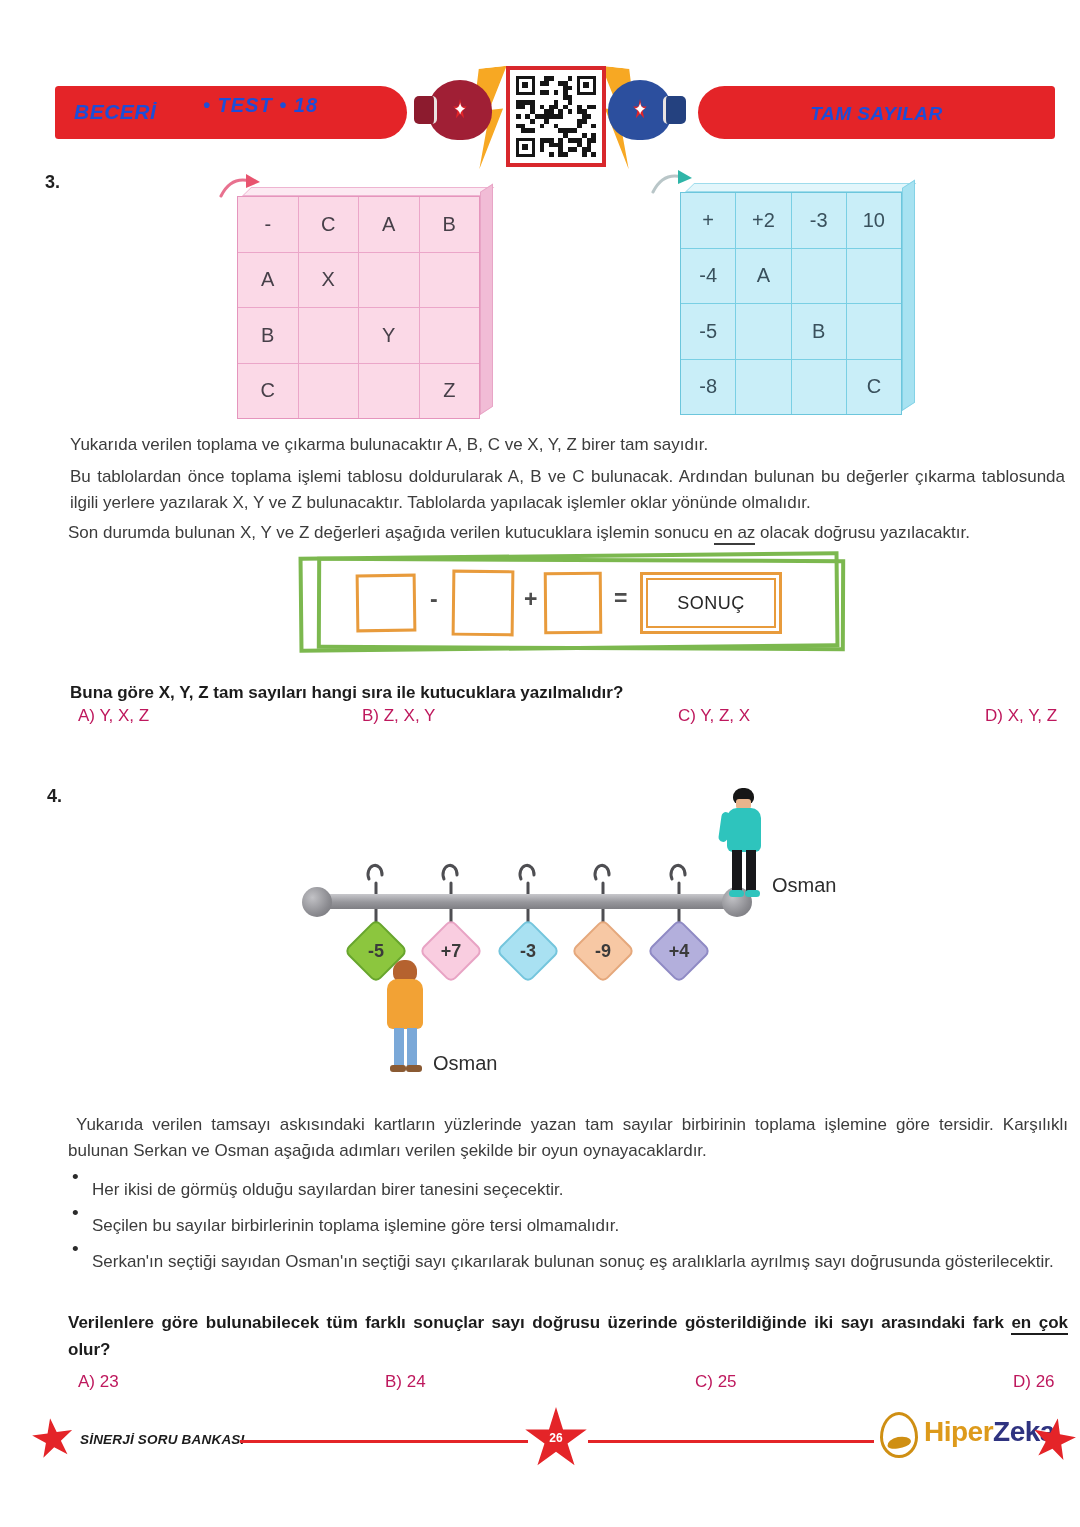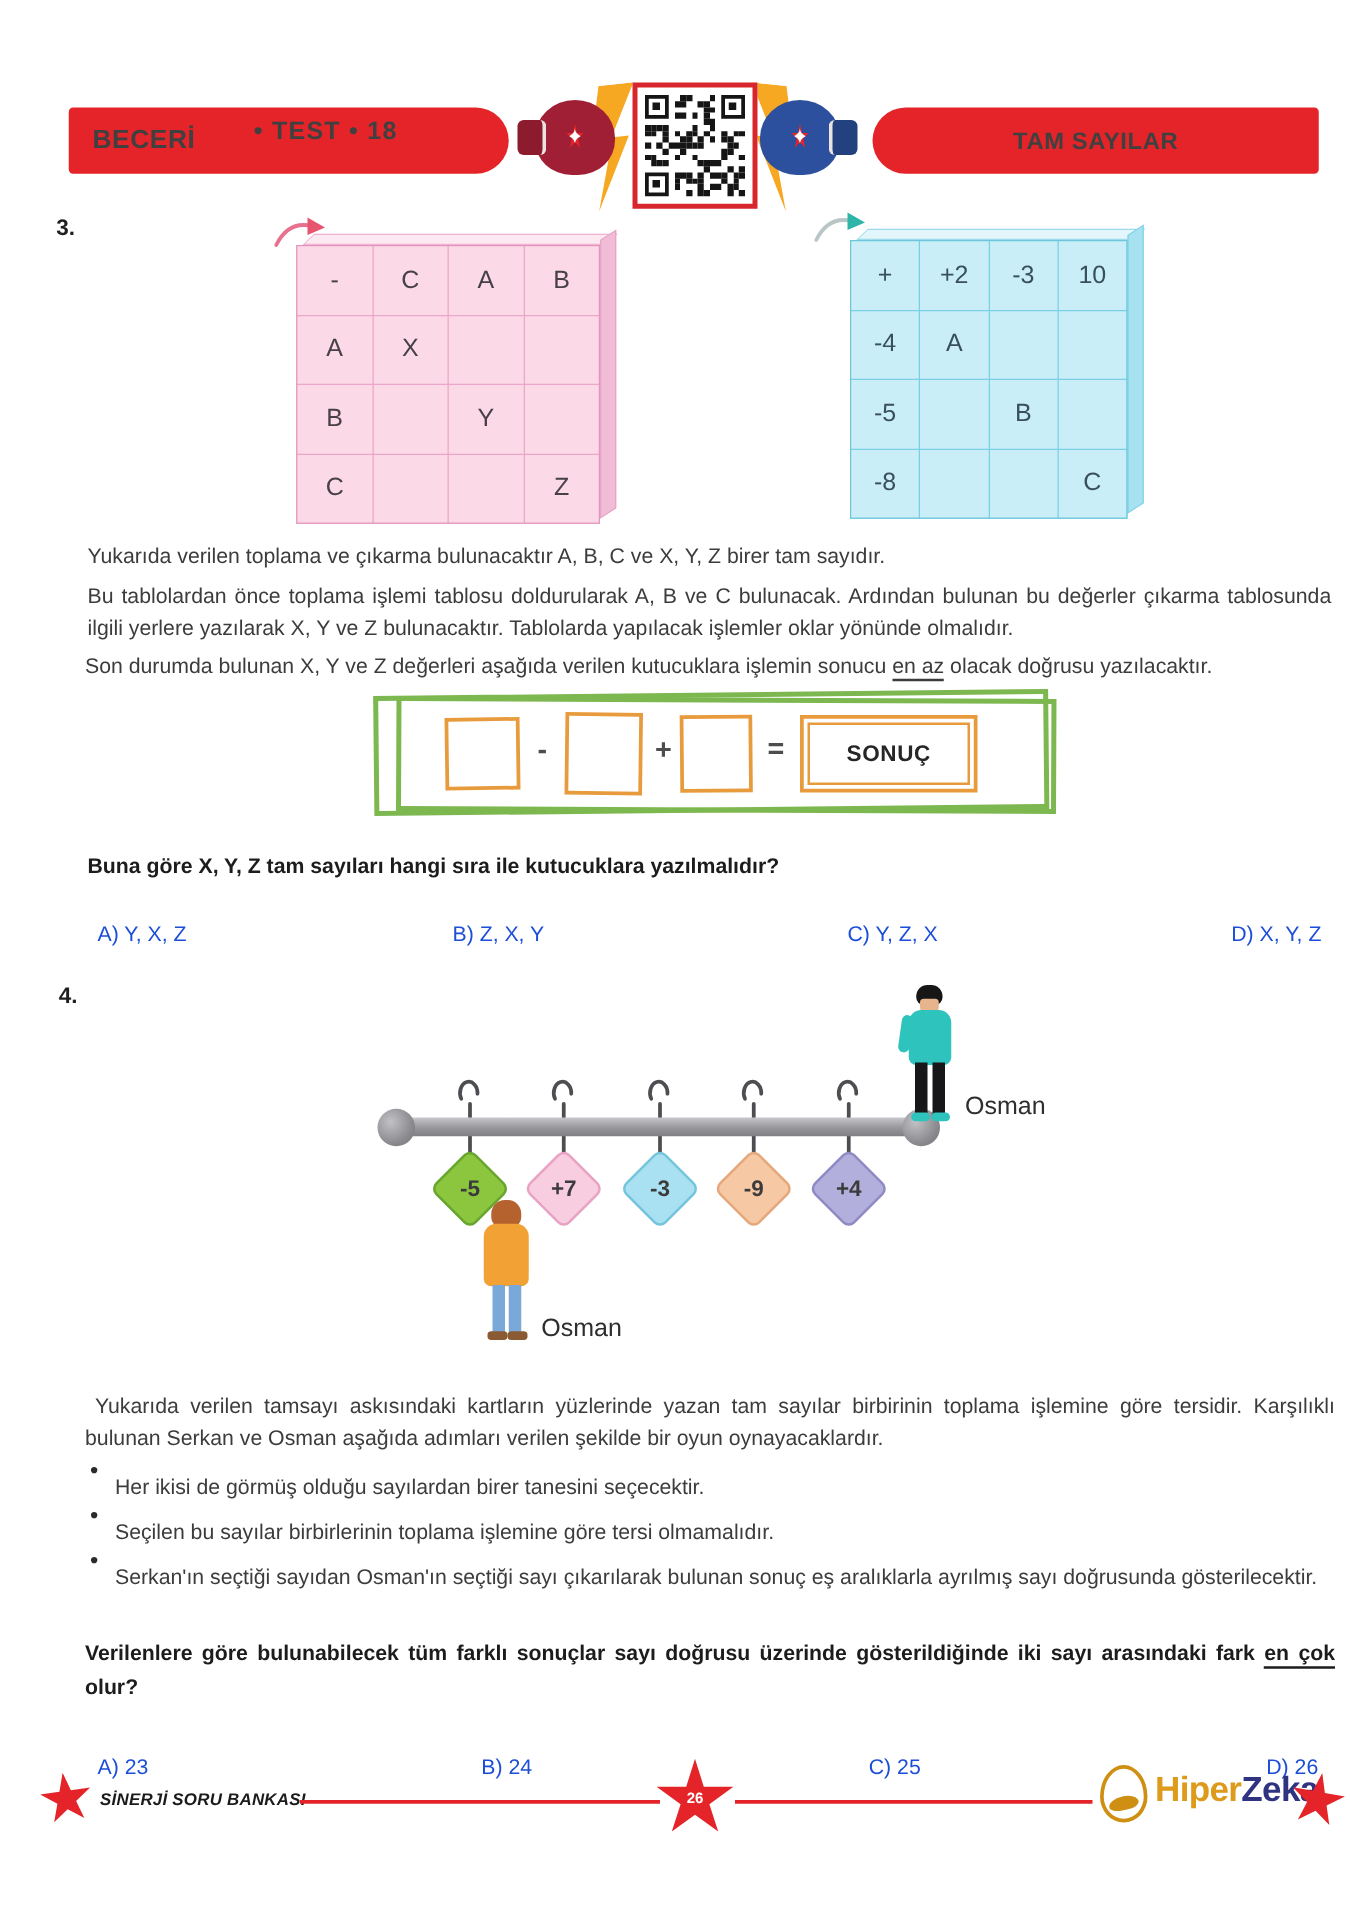--- a/index.html
+++ b/index.html
@@ -6,21 +6,21 @@
   body{
     width:1080px;height:1527px;position:relative;background:#ffffff;
     font-family:"Liberation Sans",sans-serif;color:#3f3f3f;overflow:hidden;
   }
   .abs{position:absolute;}
 
   
   .band{background:#e42428;height:53px;top:86px;}
   .band-left{left:55px;width:352px;border-radius:4px 30px 30px 4px;}
   .band-right{left:698px;width:357px;border-radius:30px 4px 4px 30px;}
-  .hdr-txt{font-weight:bold;color:#404040;}
+  .hdr-txt{font-style:italic;font-weight:bold;color:#1d4ed8;}
   .beceri{left:74px;top:100px;font-size:21px;letter-spacing:.5px;}
   .test18{left:203px;top:94px;font-size:20px;letter-spacing:1px;}
   .tamsayilar{left:698px;top:103px;width:357px;text-align:center;font-size:19px;letter-spacing:.5px;}
 
   .qr-box{left:506px;top:66px;width:100px;height:101px;background:#fff;border:4px solid #d8272c;box-sizing:border-box;z-index:6;}
   .qr-grid{position:absolute;left:6px;top:6px;width:80px;height:81px;display:grid;
     grid-template-columns:repeat(17,1fr);grid-template-rows:repeat(17,1fr);}
   .qm{background:transparent;}
   .qm.on{background:#151515;}
   .qf{position:absolute;width:19px;height:19px;border:3.5px solid #151515;box-sizing:border-box;}
@@ -33,21 +33,21 @@
   .glove-l::before{content:"";position:absolute;left:-14px;top:16px;width:20px;height:28px;background:#8c1b2e;border-radius:5px;border-right:3px solid #e9e4e2;}
   .glove-r{left:608px;top:80px;background:#2c4f9e;}
   .glove-r::before{content:"";position:absolute;right:-14px;top:16px;width:20px;height:28px;background:#24417f;border-radius:5px;border-left:3px solid #e9e4e2;}
   .bolt{z-index:3;}
 
   
   .qnum{font-size:18px;font-weight:bold;color:#1f1f1f;}
   .para{font-size:17px;line-height:1.55;text-align:justify;color:#3c3c3c;}
   .boldq{font-size:17px;font-weight:bold;color:#1c1c1c;line-height:1.6;text-align:justify;}
   .u2{border-bottom:2.5px solid currentColor;padding-bottom:1px;}
-  .opt{font-size:17px;color:#1d4ed8;margin-top:32px;}
+  .opt{font-size:17px;color:#be185d;}
 
   
   .t3d{z-index:2;}
   .grid4{display:grid;grid-template-columns:repeat(4,1fr);grid-template-rows:repeat(4,1fr);
     gap:1px;box-sizing:border-box;width:100%;height:100%;position:relative;z-index:2;}
   .cell{display:flex;align-items:center;justify-content:center;font-size:20px;color:#474049;}
   .ptable .grid4{background:#eba6c9;border:1.5px solid #e595bd;}
   .ptable .cell{background:#fbd9e7;}
   .ptable .tface{position:absolute;left:5px;top:-9px;width:100%;height:9px;background:#fce9f2;transform:skewX(-46deg);transform-origin:bottom left;border:1px solid #eeb4d1;box-sizing:border-box;}
   .ptable .sface{position:absolute;right:-13px;top:-4px;width:13px;height:100%;background:#f1bcd6;transform:skewY(-33deg);transform-origin:left top;border:1px solid #e8a5c6;box-sizing:border-box;}
@@ -495,21 +495,21 @@
 <p class="abs para" style="left:68px;top:503px;width:1000px;"><span>Son durumda bulunan X, Y ve Z değerleri aşağıda verilen kutucuklara işlemin sonucu </span><span class="u2">en az</span><span> olacak doğrusu yazılacaktır.</span></p>
 
 <div class="abs gframe" style="left:299px;top:554px;width:540px;height:96px;transform:rotate(-0.6deg);"></div>
 <div class="abs gframe" style="left:317px;top:558px;width:528px;height:92px;transform:rotate(0.25deg);"></div>
 <div class="abs obox" style="left:356px;top:574px;width:60px;height:58px;transform:rotate(-0.8deg);"></div>
 <div class="abs opsym" style="left:430px;top:586px;">-</div>
 <div class="abs obox" style="left:452px;top:570px;width:62px;height:66px;transform:rotate(0.7deg);"></div>
 <div class="abs opsym" style="left:524px;top:586px;">+</div>
 <div class="abs obox" style="left:544px;top:572px;width:58px;height:62px;transform:rotate(-0.5deg);"></div>
 <div class="abs opsym" style="left:614px;top:585px;">=</div>
-<div class="abs obox sonuc-outer" style="left:640px;top:572px;width:142px;height:62px;font-weight:bold;">
+<div class="abs obox sonuc-outer" style="left:640px;top:572px;width:142px;height:62px;">
   <div class="sonuc-inner">SONUÇ</div>
 </div>
 
 <p class="abs boldq" style="left:70px;top:662px;width:1000px;">Buna göre X, Y, Z tam sayıları hangi sıra ile kutucuklara yazılmalıdır?</p>
 <div class="abs opt" style="left:78px;top:706px;">A) Y, X, Z</div>
 <div class="abs opt" style="left:362px;top:706px;text-align:right;">B) Z, X, Y</div>
 <div class="abs opt" style="left:678px;top:706px;">C) Y, Z, X</div>
 <div class="abs opt" style="left:985px;top:706px;">D) X, Y, Z</div>
 
 <div class="abs qnum" style="left:47px;top:786px;">4.</div>

